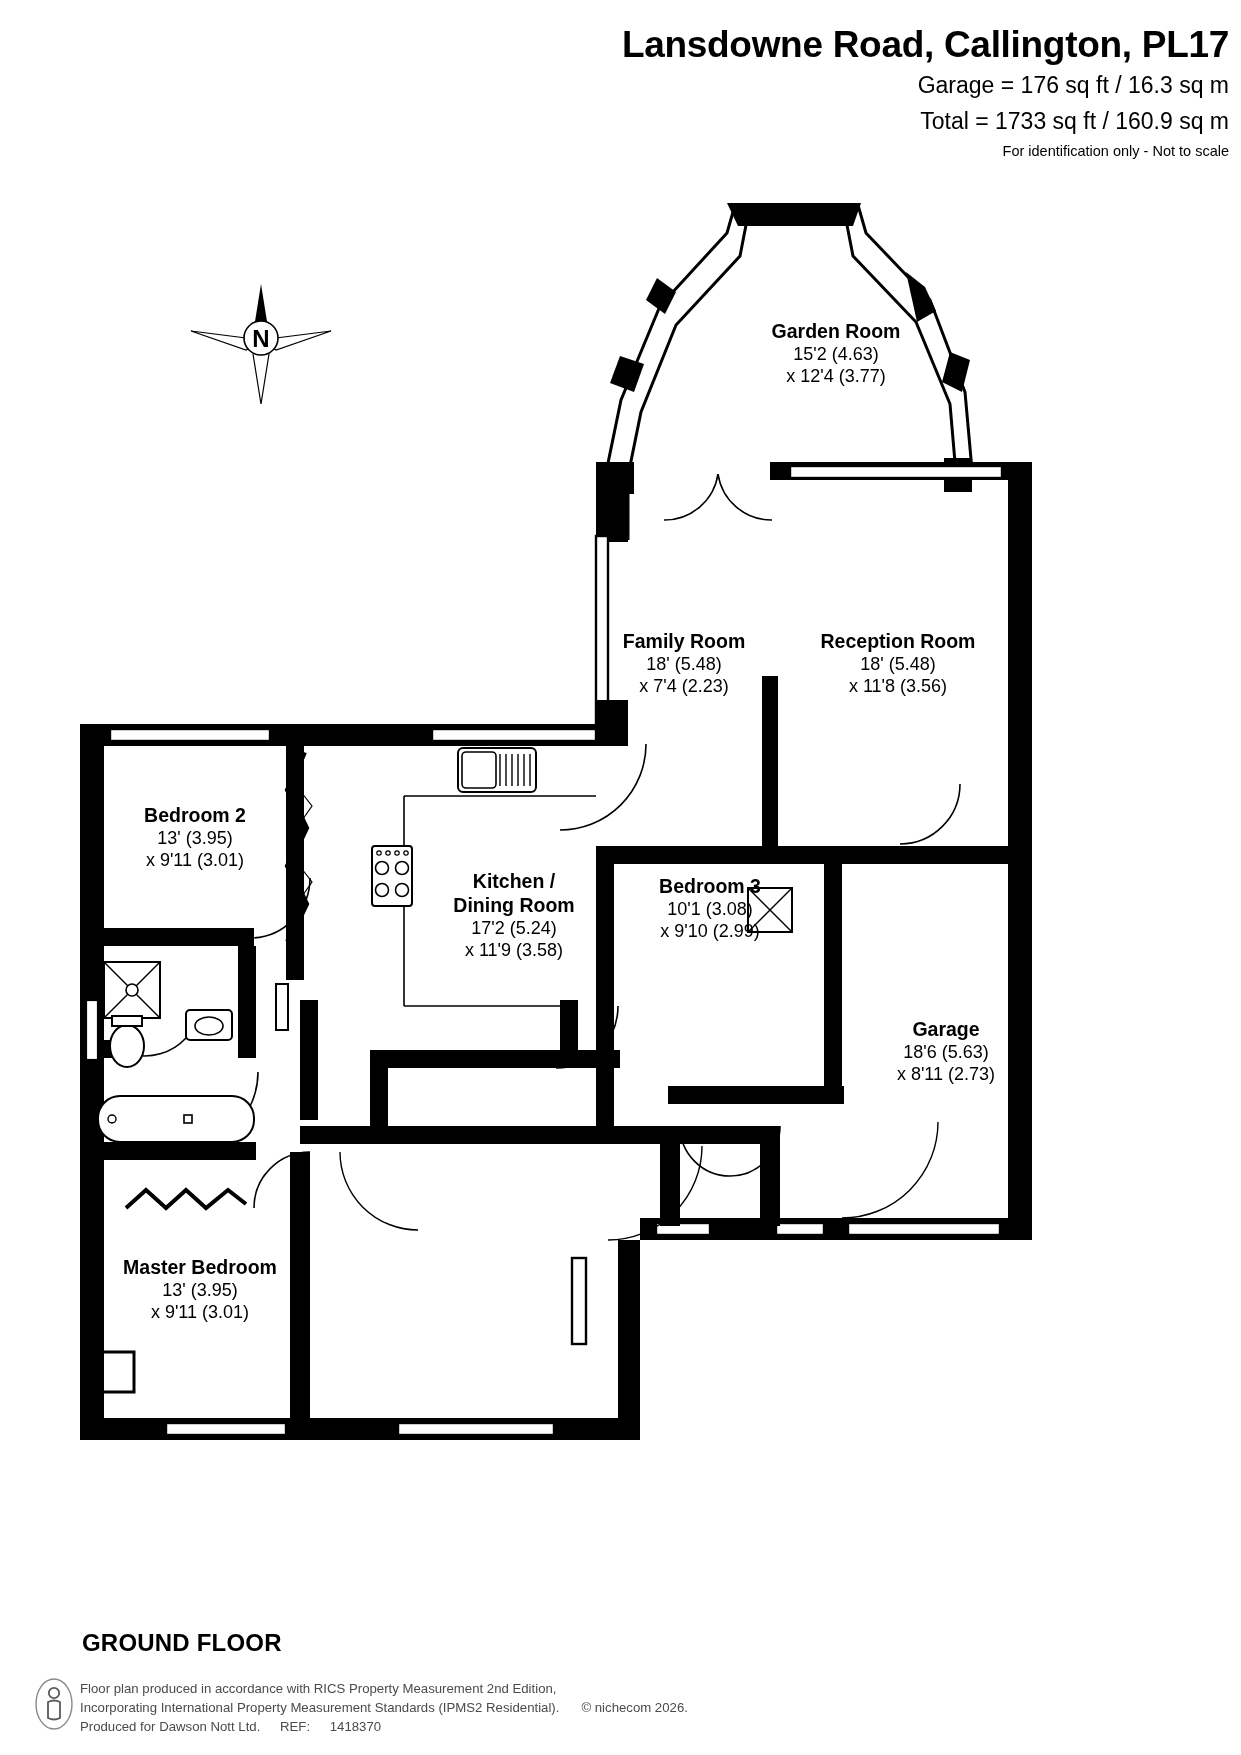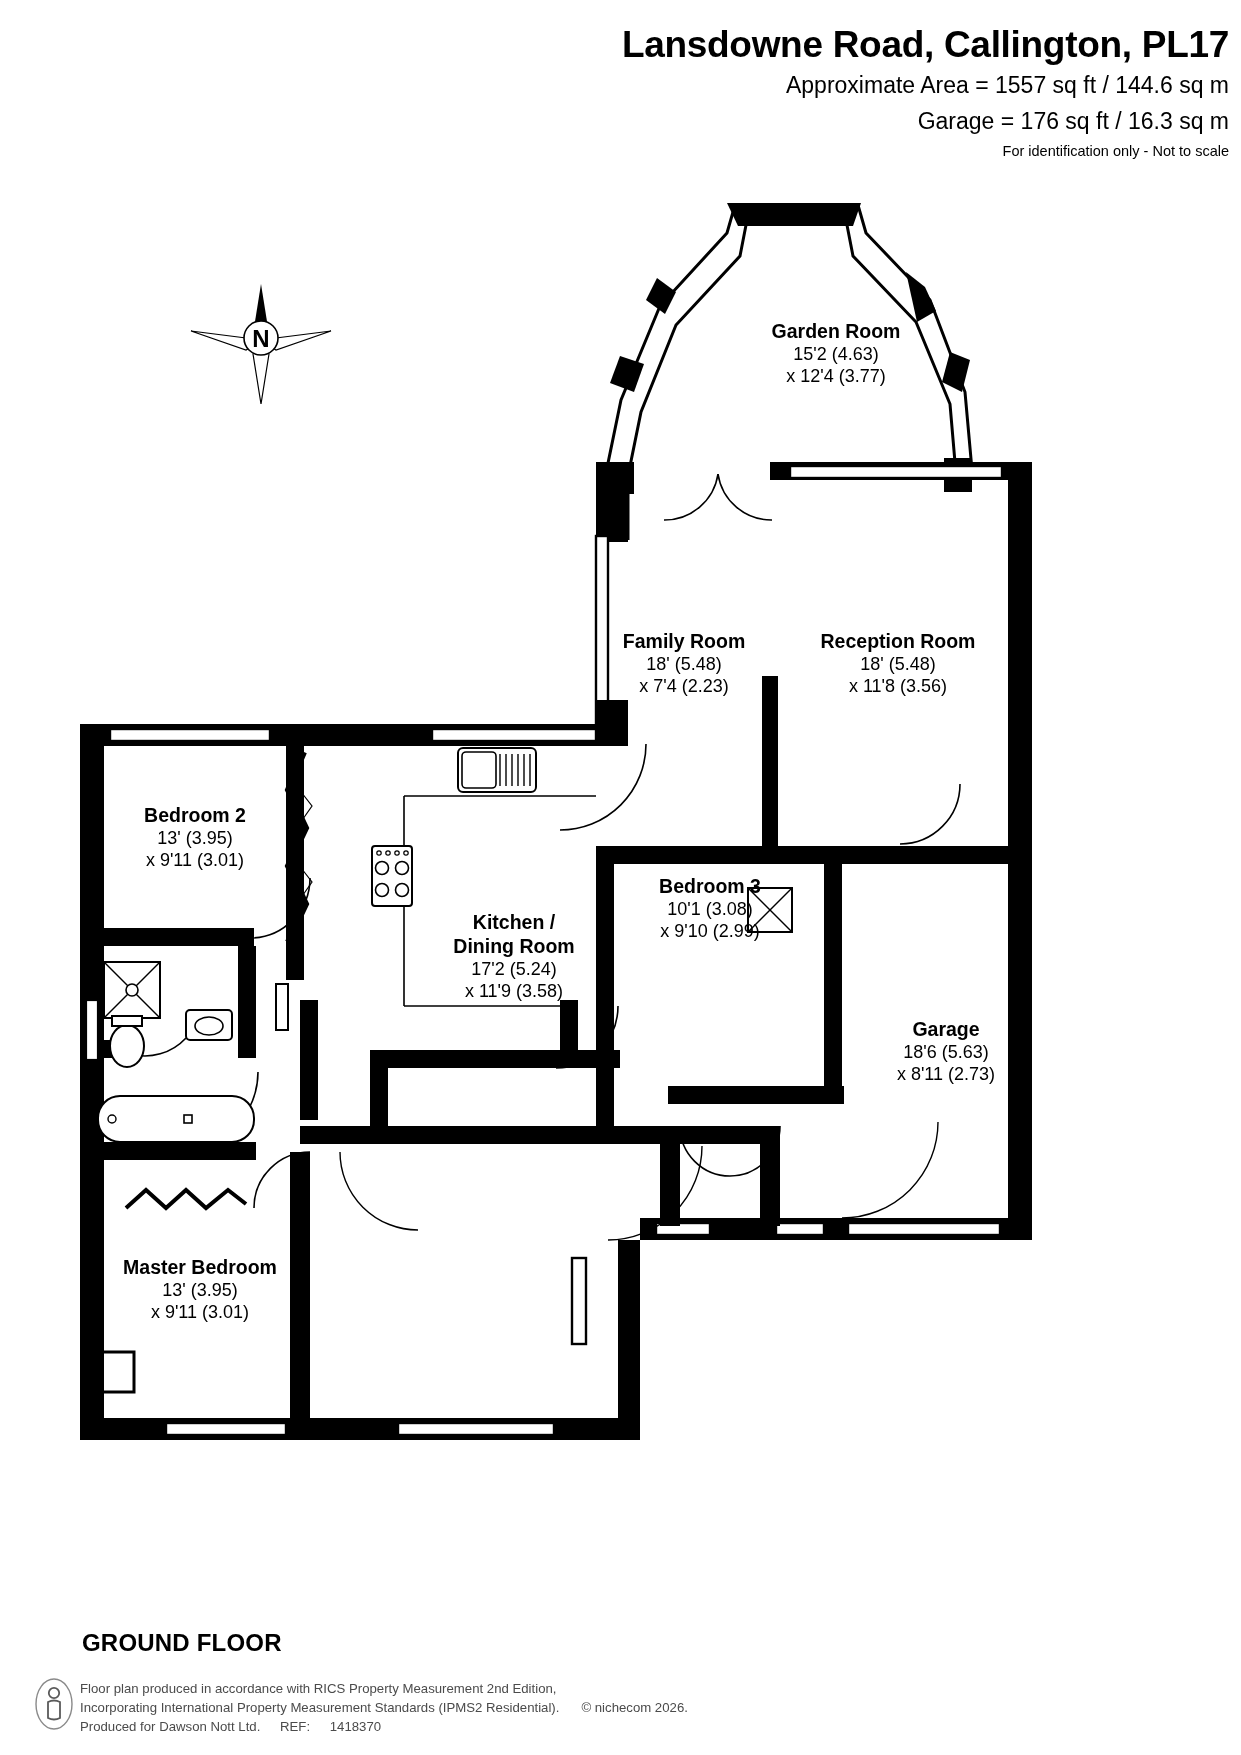--- a/index.html
+++ b/index.html
@@ -47,22 +47,22 @@
   .footer .cr{margin-left:22px;}
   .footer .refgap{display:inline-block;width:16px;}
 </style>
 </head>
 <body>
 
 <div class="page">
 
   <div class="hdr">
     <div class="title">Lansdowne Road, Callington, PL17</div>
-    <div class="sub">Approximate Area = 1557 sq ft / 144.6 sq m</div>
     <div class="sub">Garage = 176 sq ft / 16.3 sq m</div>
+    <div class="sub">Total = 1733 sq ft / 160.9 sq m</div>
     <div class="note">For identification only - Not to scale</div>
   </div>
 
   <div class="compass">
     <svg width="150" height="135" viewBox="0 0 150 135">
 
       <polygon points="75,8 83,58 75,68 67,58" fill="#000"></polygon>
       <polygon points="75,128 83,78 75,68 67,78" fill="#fff" stroke="#000" stroke-width="1.2"></polygon>
       <polygon points="5,55 60,62 70,68 60,74" fill="#fff" stroke="#000" stroke-width="1.2"></polygon>
       <polygon points="145,55 90,62 80,68 90,74" fill="#fff" stroke="#000" stroke-width="1.2"></polygon>
@@ -257,21 +257,21 @@
     <div class="dm">18' (5.48)</div>
     <div class="dm">x 11'8 (3.56)</div>
   </div>
 
   <div class="rl" style="left:96px;top:804px;width:198px;">
     <div class="nm">Bedroom 2</div>
     <div class="dm">13' (3.95)</div>
     <div class="dm">x 9'11 (3.01)</div>
   </div>
 
-  <div class="rl" style="left:412px;top:911px;width:204px;">
+  <div class="rl" style="left:412px;top:870px;width:204px;">
     <div class="nm">Kitchen /</div>
     <div class="nm">Dining Room</div>
     <div class="dm">17'2 (5.24)</div>
     <div class="dm">x 11'9 (3.58)</div>
   </div>
 
   <div class="rl" style="left:618px;top:875px;width:184px;">
     <div class="nm">Bedroom 3</div>
     <div class="dm">10'1 (3.08)</div>
     <div class="dm">x 9'10 (2.99)</div>

